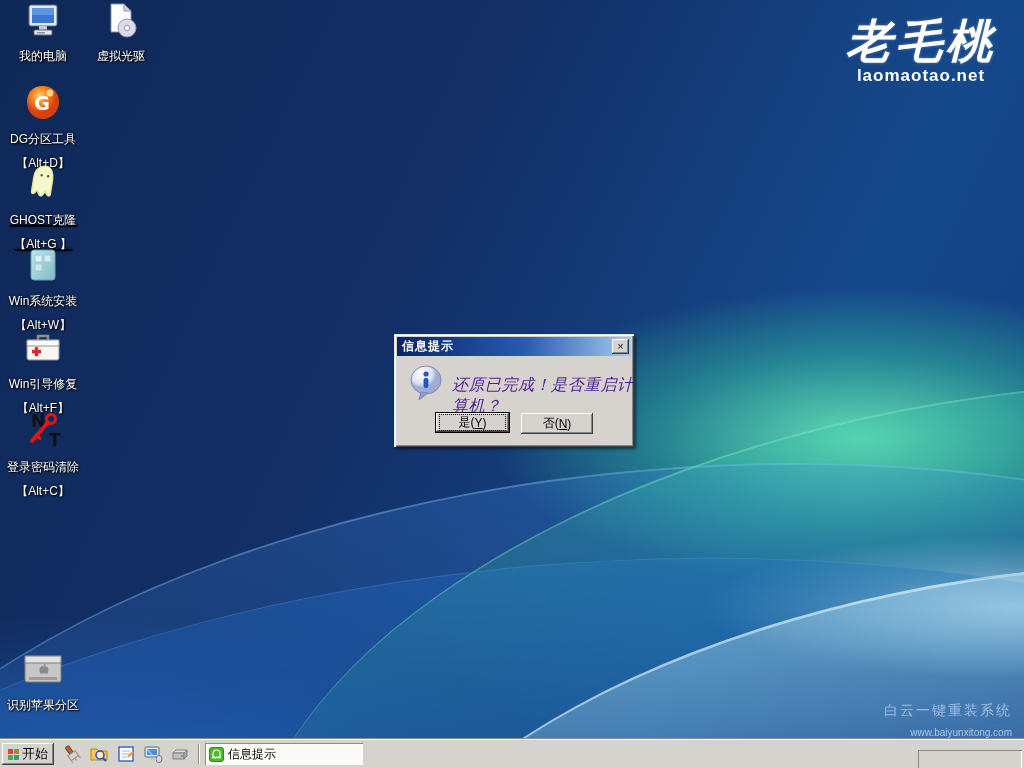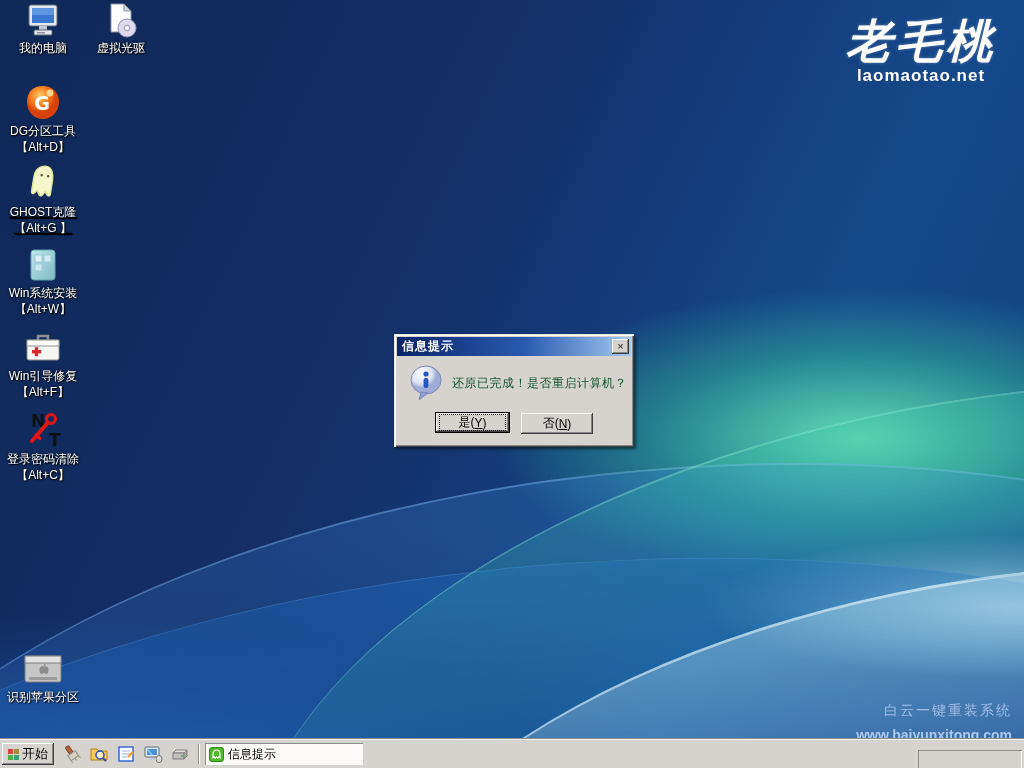--- a/index.html
+++ b/index.html
@@ -10,45 +10,45 @@
       radial-gradient(ellipse 48% 26% at 84% 57%, rgba(110,245,185,.85), rgba(55,205,160,.45) 42%, rgba(40,160,140,0) 75%),
       radial-gradient(ellipse 60% 35% at 10% 108%, rgba(45,110,200,.8), rgba(30,85,170,.35) 55%, rgba(30,85,170,0) 80%),
       linear-gradient(115deg,#0e2857 0%,#132f66 38%,#15498c 72%,#123d7e 100%);}
   .arc{position:absolute;border-radius:50%;pointer-events:none;}
   .arc-a{width:1800px;height:900px;left:-220px;top:468px;border-top:2px solid rgba(150,205,255,.35);background:linear-gradient(180deg,rgba(60,130,215,.28),rgba(60,130,215,0) 45%);transform:rotate(-5deg);}
   .arc-b{width:2100px;height:1050px;left:-420px;top:560px;border-top:1px solid rgba(120,180,240,.25);background:linear-gradient(180deg,rgba(25,95,185,.4),rgba(25,95,185,0) 50%);transform:rotate(-3deg);}
   .arc-c{width:1600px;height:820px;left:240px;top:392px;border-top:2px solid rgba(150,240,210,.35);background:linear-gradient(180deg,rgba(60,195,170,.30),rgba(60,195,170,0) 48%);transform:rotate(-8deg);}
   .arc-d{width:1500px;height:760px;left:330px;top:568px;border-top:3px solid rgba(235,250,255,.55);background:linear-gradient(180deg,rgba(205,240,250,.38),rgba(205,240,250,0) 42%);transform:rotate(-6deg);}
 
   
-  .di{position:absolute;width:82px;display:flex;flex-direction:column;align-items:center;cursor:default;}
+  .di{position:absolute;width:82px;display:flex;flex-direction:column;align-items:center;cursor:default;gap:8px;}
   .di .lbl{margin-top:2px;font-size:12px;line-height:14px;color:#fff;text-align:center;
     text-shadow:1px 1px 1px #000,0 0 3px rgba(0,0,0,.9);white-space:nowrap;}
   .di svg{display:block;}
 
   
   .logo{position:absolute;top:18px;right:28px;text-align:center;color:#fff;}
   .logo .brand{font-family:"DejaVu Serif","Liberation Serif",serif;font-size:46px;font-weight:bold;font-style:italic;letter-spacing:4px;line-height:46px;text-shadow:0 0 3px rgba(255,255,255,.35);}
   .logo .domain{font-size:17px;font-weight:bold;letter-spacing:1px;margin-top:2px;}
 
   
   .wm{position:absolute;right:12px;text-align:right;pointer-events:none;}
   .wm1{top:702px;font-size:14px;letter-spacing:2px;color:rgba(175,200,240,.85);}
-  .wm2{top:727px;font-size:14px;font-weight:bold;color:rgba(185,210,245,.9);}
+  .wm2{top:727px;font-size:10px;font-weight:normal;color:rgba(185,210,245,.9);}
 
   
   .dialog{position:absolute;left:394px;top:334px;width:240px;height:113px;background:#d6d3ce;
     box-shadow:inset 1px 1px 0 #e8e5e0,inset 2px 2px 0 #fff,inset -1px -1px 0 #404040,inset -2px -2px 0 #868686,2px 2px 3px rgba(0,0,0,.55);}
   .titlebar{position:absolute;left:3px;top:3px;right:3px;height:19px;display:flex;align-items:center;
     background:linear-gradient(90deg,#0a246a 0%,#2a5bb0 55%,#a6caf0 100%);padding:0 2px 0 5px;}
   .titlebar .title{flex:1;color:#fff;font-size:12px;font-weight:bold;letter-spacing:1px;}
   .closebtn{width:17px;height:15px;background:#d6d3ce;border:0;padding:0;font-size:11px;line-height:13px;color:#222;
     box-shadow:inset -1px -1px 0 #404040,inset 1px 1px 0 #fff,inset -2px -2px 0 #868686;cursor:default;font-family:inherit;}
   .dlg-icon{position:absolute;left:15px;top:31px;}
-  .msg{position:absolute;left:58px;top:41px;font-size:12px;color:#14532d;letter-spacing:.5px;}
+  .msg{position:absolute;left:58px;top:41px;font-size:16px;color:#4c1d95;letter-spacing:.5px;font-style:italic;}
   .btn{position:absolute;height:21px;background:#d6d3ce;border:0;padding:0;font-size:12px;color:#000;font-family:inherit;
     box-shadow:inset -1px -1px 0 #404040,inset 1px 1px 0 #fff,inset -2px -2px 0 #868686;cursor:default;}
   .btn.default{border:1px solid #000;}
   .btn .focusrect{display:flex;align-items:center;justify-content:center;height:15px;margin:1px 3px;border:1px dotted #000;}
   .btn .inner{display:flex;align-items:center;justify-content:center;height:100%;}
   .u{text-decoration:underline;}
   .btn-yes{left:41px;top:78px;width:75px;}
   .btn-no{left:127px;top:79px;width:72px;}
 
   

